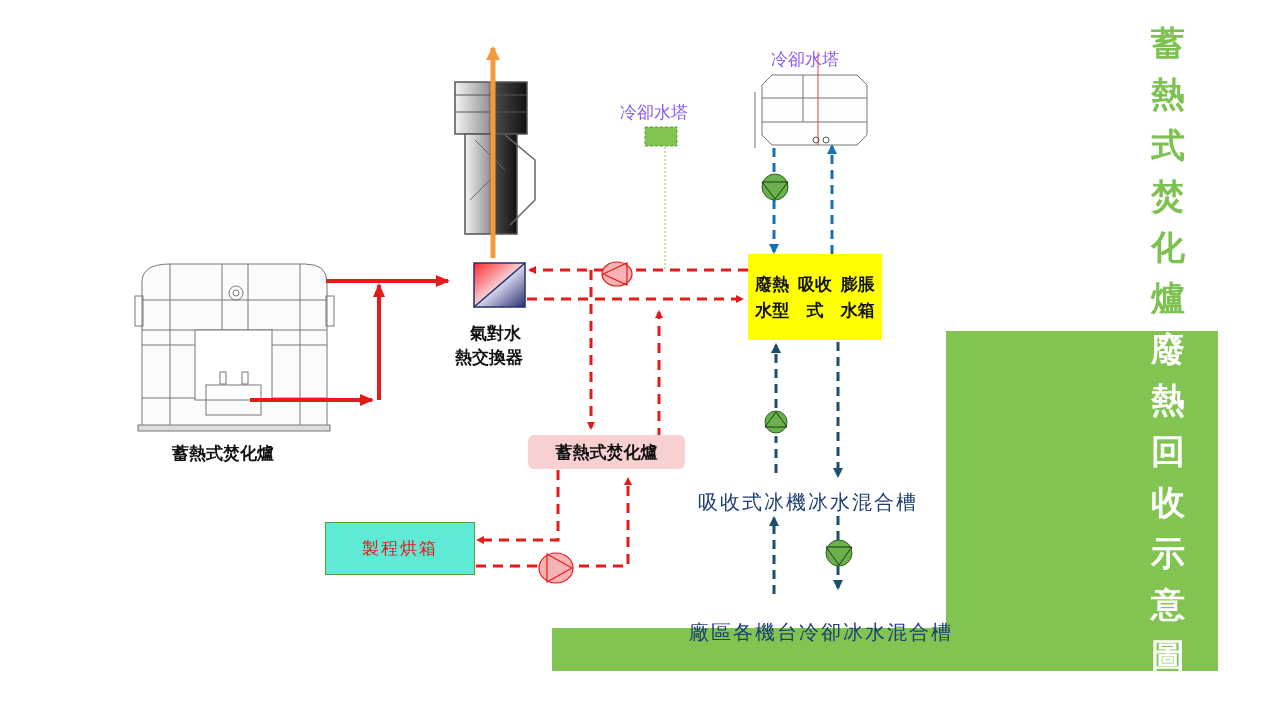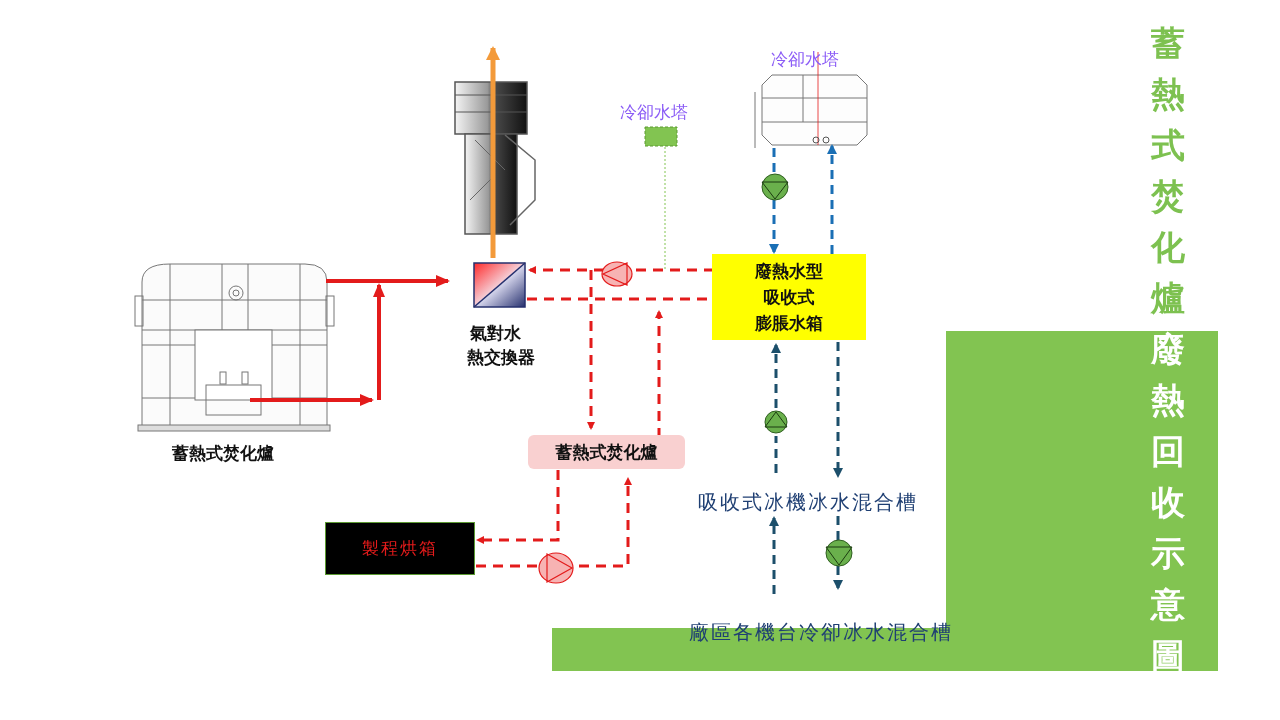--- a/index.html
+++ b/index.html
@@ -150,37 +150,37 @@
   <g>
     <circle cx="776" cy="422" r="11" fill="#6ab04c" stroke="#2f5f20" stroke-width="1"></circle>
     <path d="M765,427 L787,427 L776,412 Z" fill="none" stroke="#1b3b10" stroke-width="1"></path>
   </g>
   <g>
     <circle cx="839" cy="553" r="13" fill="#6ab04c" stroke="#2f5f20" stroke-width="1"></circle>
     <path d="M826,547 L852,547 L839,565 Z" fill="none" stroke="#1b3b10" stroke-width="1"></path>
   </g>
 </svg>
 
-<div class="box" style="left:712px; top:254px; width:154px; height:86px; background:#ffff00; flex-direction:column;">
+<div class="box" style="left:748px; top:254px; width:134px; height:86px; background:#ffff00; flex-direction:row;">
   <span class="lbl-bold" style="position:static; line-height:26px;">廢熱水型</span>
   <span class="lbl-bold" style="position:static; line-height:26px;">吸收式</span>
   <span class="lbl-bold" style="position:static; line-height:26px;">膨脹水箱</span>
 </div>
 
 <div class="box" style="left:528px; top:435px; width:157px; height:34px; background:#f9d0d0; border-radius:6px;">
   <span class="lbl-bold" style="position:static;">蓄熱式焚化爐</span>
 </div>
 
-<div class="box" style="left:325px; top:522px; width:148px; height:51px; background:#000000; border:1px solid #5c9a32;">
+<div class="box" style="left:325px; top:522px; width:148px; height:51px; background:#5eead4; border:1px solid #5c9a32;">
   <span style="position:static; color:#e31b1b; font-size:17px; letter-spacing:2px;">製程烘箱</span>
 </div>
 
 <span class="lbl lbl-bold" style="left:172px; top:442px;">蓄熱式焚化爐</span>
 <span class="lbl lbl-bold" style="left:470px; top:322px;">氣對水</span>
-<span class="lbl lbl-bold" style="left:455px; top:346px;margin-left:12px;">熱交換器</span>
+<span class="lbl lbl-bold" style="left:455px; top:346px;">熱交換器</span>
 <span class="lbl lbl-black" style="left:620px; top:101px;">冷卻水塔</span>
 <span class="lbl lbl-black" style="left:771px; top:48px;">冷卻水塔</span>
 <span class="lbl lbl-blue" style="left:698px; top:489px;">吸收式冰機冰水混合槽</span>
 <span class="lbl lbl-blue" style="left:689px; top:619px;">廠區各機台冷卻冰水混合槽</span>
 
 <div class="title-col">
   <span style="color:#7dc150">蓄</span>
   <span style="color:#7dc150">熱</span>
   <span style="color:#7dc150">式</span>
   <span style="color:#7dc150">焚</span>

